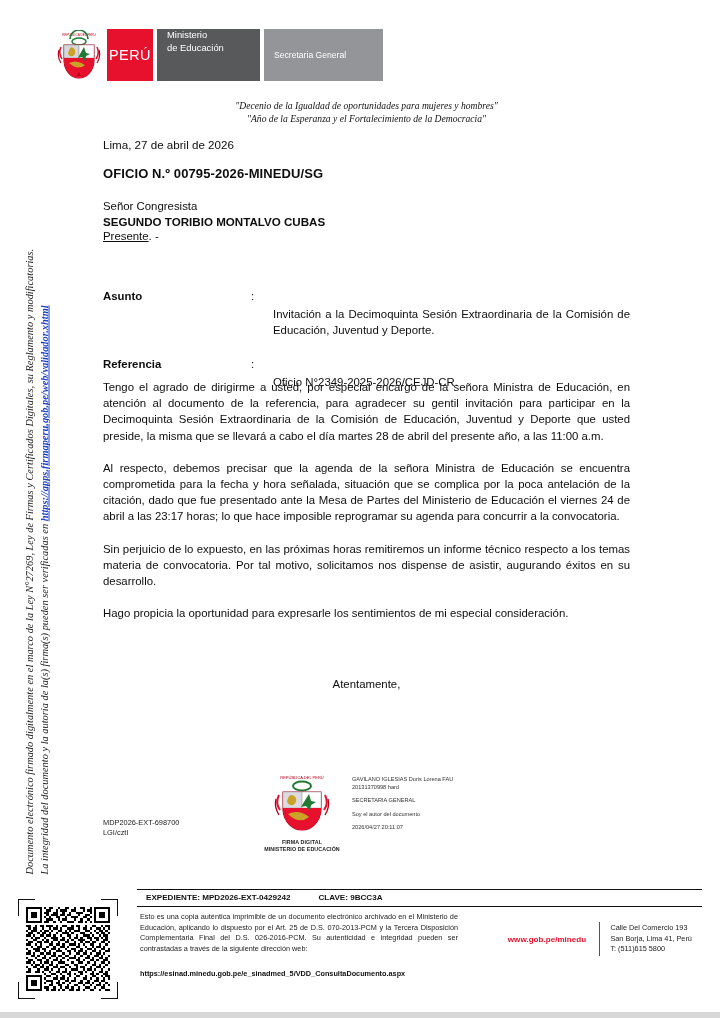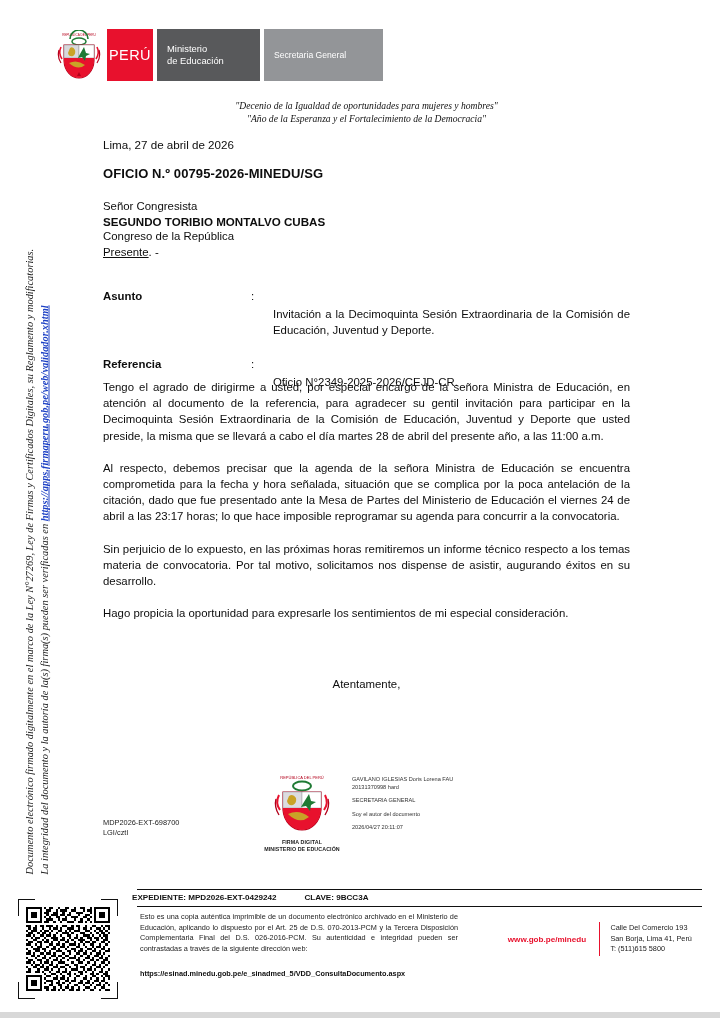--- a/index.html
+++ b/index.html
@@ -91,21 +91,20 @@
     letter-spacing: .4px;
     font-family: "Liberation Sans", sans-serif;
   }
   .sep-white { width: 4px; background: #ffffff; }
   .min-block {
     width: 103px;
     background: #58595b;
     color: #ffffff;
     display: flex;
     flex-direction: column;
-    justify-content: center;
     padding-left: 10px;
     box-sizing: border-box;
     font-size: 9.4px;
     line-height: 12.5px;
   }
   .sg-block {
     width: 119px;
     background: #939598;
     color: #ffffff;
     display: flex;
@@ -256,21 +255,21 @@
   
   .footer-rule {
     position: absolute;
     left: 137px;
     top: 889px;
     width: 565px;
     border-top: 1.6px solid #111;
   }
   .footer-head {
     position: absolute;
-    left: 132px;
+    left: 146px;
     top: 893px;
     font-size: 8.1px;
     font-weight: bold;
     color: #111;
     display: flex;
     gap: 28px;
   }
   .footer-rule2 {
     position: absolute;
     left: 137px;
@@ -398,21 +397,20 @@
       <div>"Año de la Esperanza y el Fortalecimiento de la Democracia"</div>
     </div>
 
     <div class="date-line">Lima, 27 de abril de 2026</div>
 
     <div class="oficio">OFICIO N.º 00795-2026-MINEDU/SG</div>
 
     <div class="addressee">
       <div>Señor Congresista</div>
       <div class="bold">SEGUNDO TORIBIO MONTALVO CUBAS</div>
-      <div>Congreso de la República</div>
       <div><span class="underline">Presente</span><span>. -</span></div>
     </div>
 
     <div class="meta">
       <div class="meta-row">
         <div class="meta-label">Asunto</div>
         <div class="meta-colon">:</div>
         <div class="meta-value">Invitación a la Decimoquinta Sesión Extraordinaria de la Comisión de Educación, Juventud y Deporte.</div>
       </div>
       <div class="meta-row">

